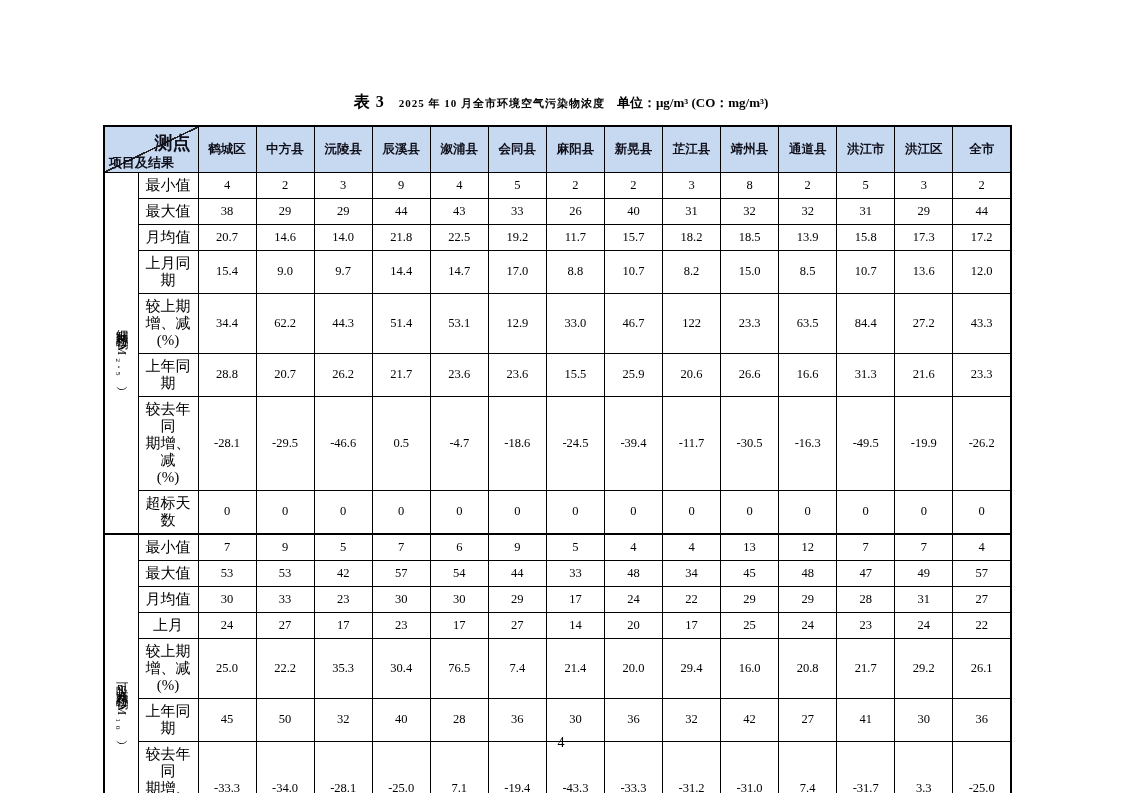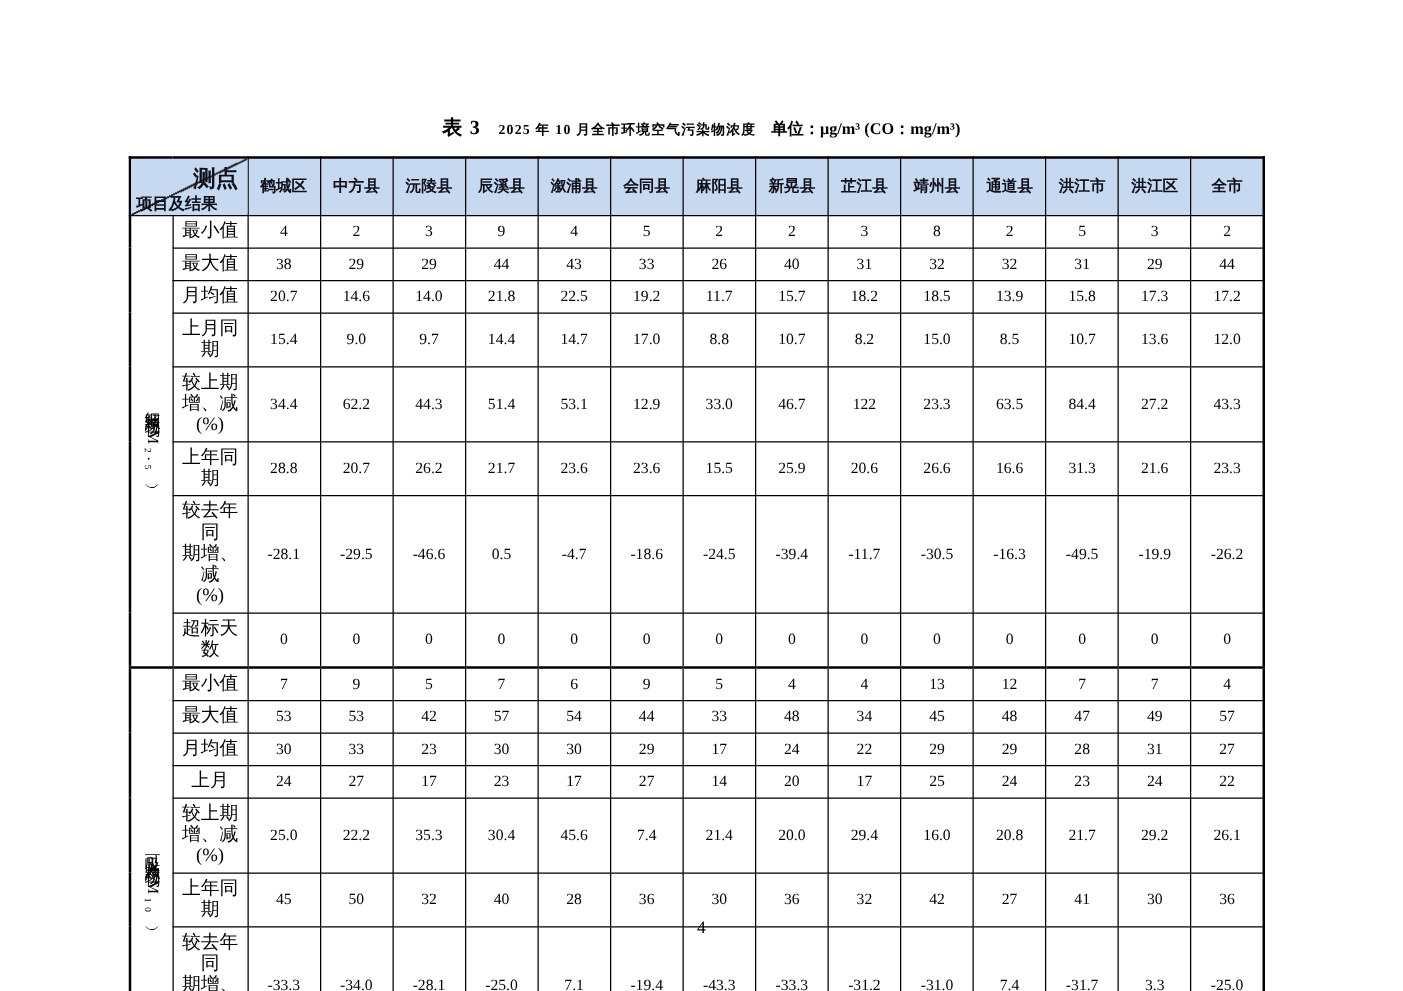--- a/index.html
+++ b/index.html
@@ -328,21 +328,21 @@
         <td class="data">24</td>
         <td class="data">22</td>
       </tr>
       <tr>
         <td class="row-label">较上期
 增、减(%)</td>
         <td class="data">25.0</td>
         <td class="data">22.2</td>
         <td class="data">35.3</td>
         <td class="data">30.4</td>
-        <td class="data">45.6</td>
+        <td class="data">76.5</td>
         <td class="data">7.4</td>
         <td class="data">21.4</td>
         <td class="data">20.0</td>
         <td class="data">29.4</td>
         <td class="data">16.0</td>
         <td class="data">20.8</td>
         <td class="data">21.7</td>
         <td class="data">29.2</td>
         <td class="data">26.1</td>
       </tr>

